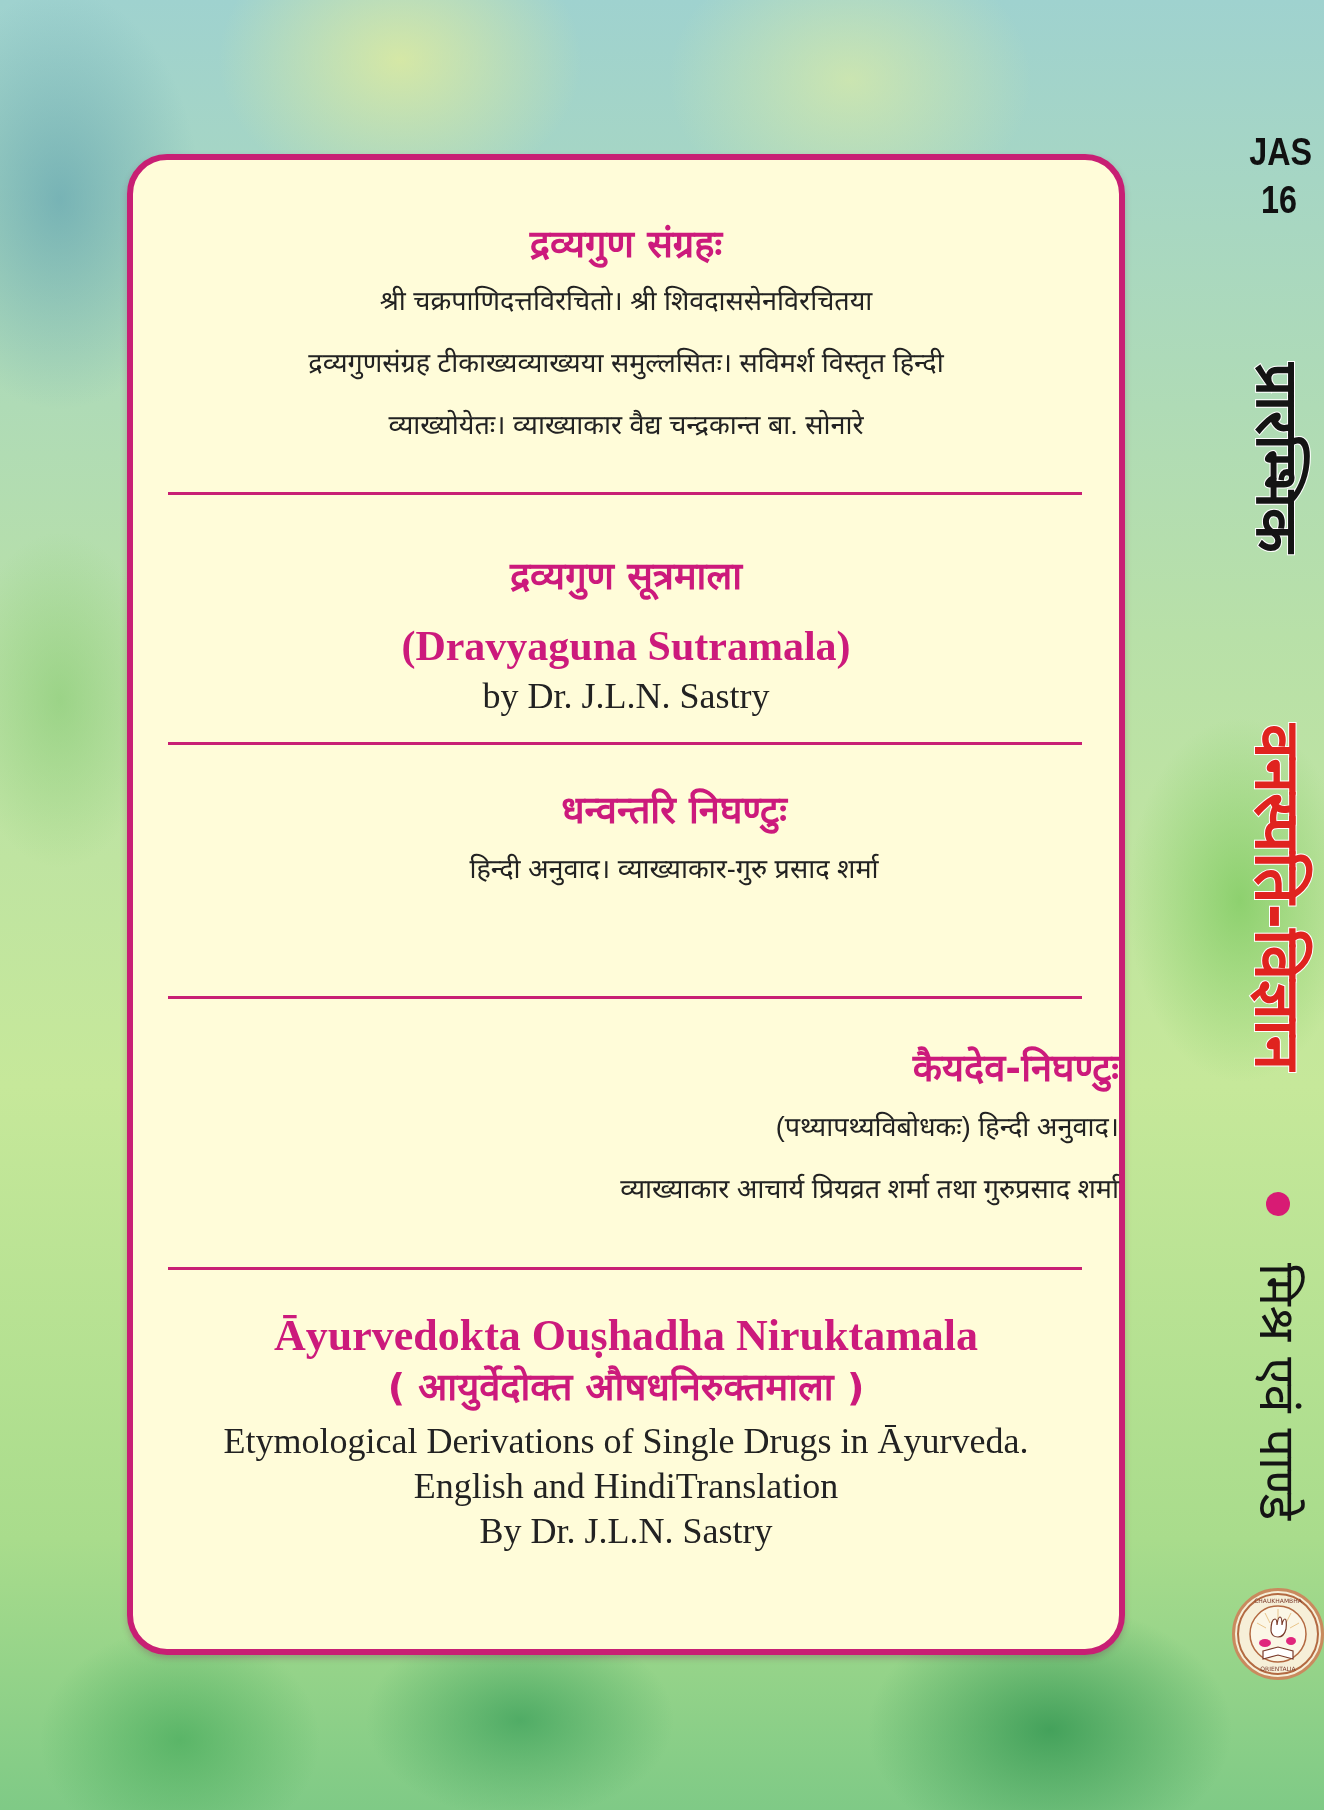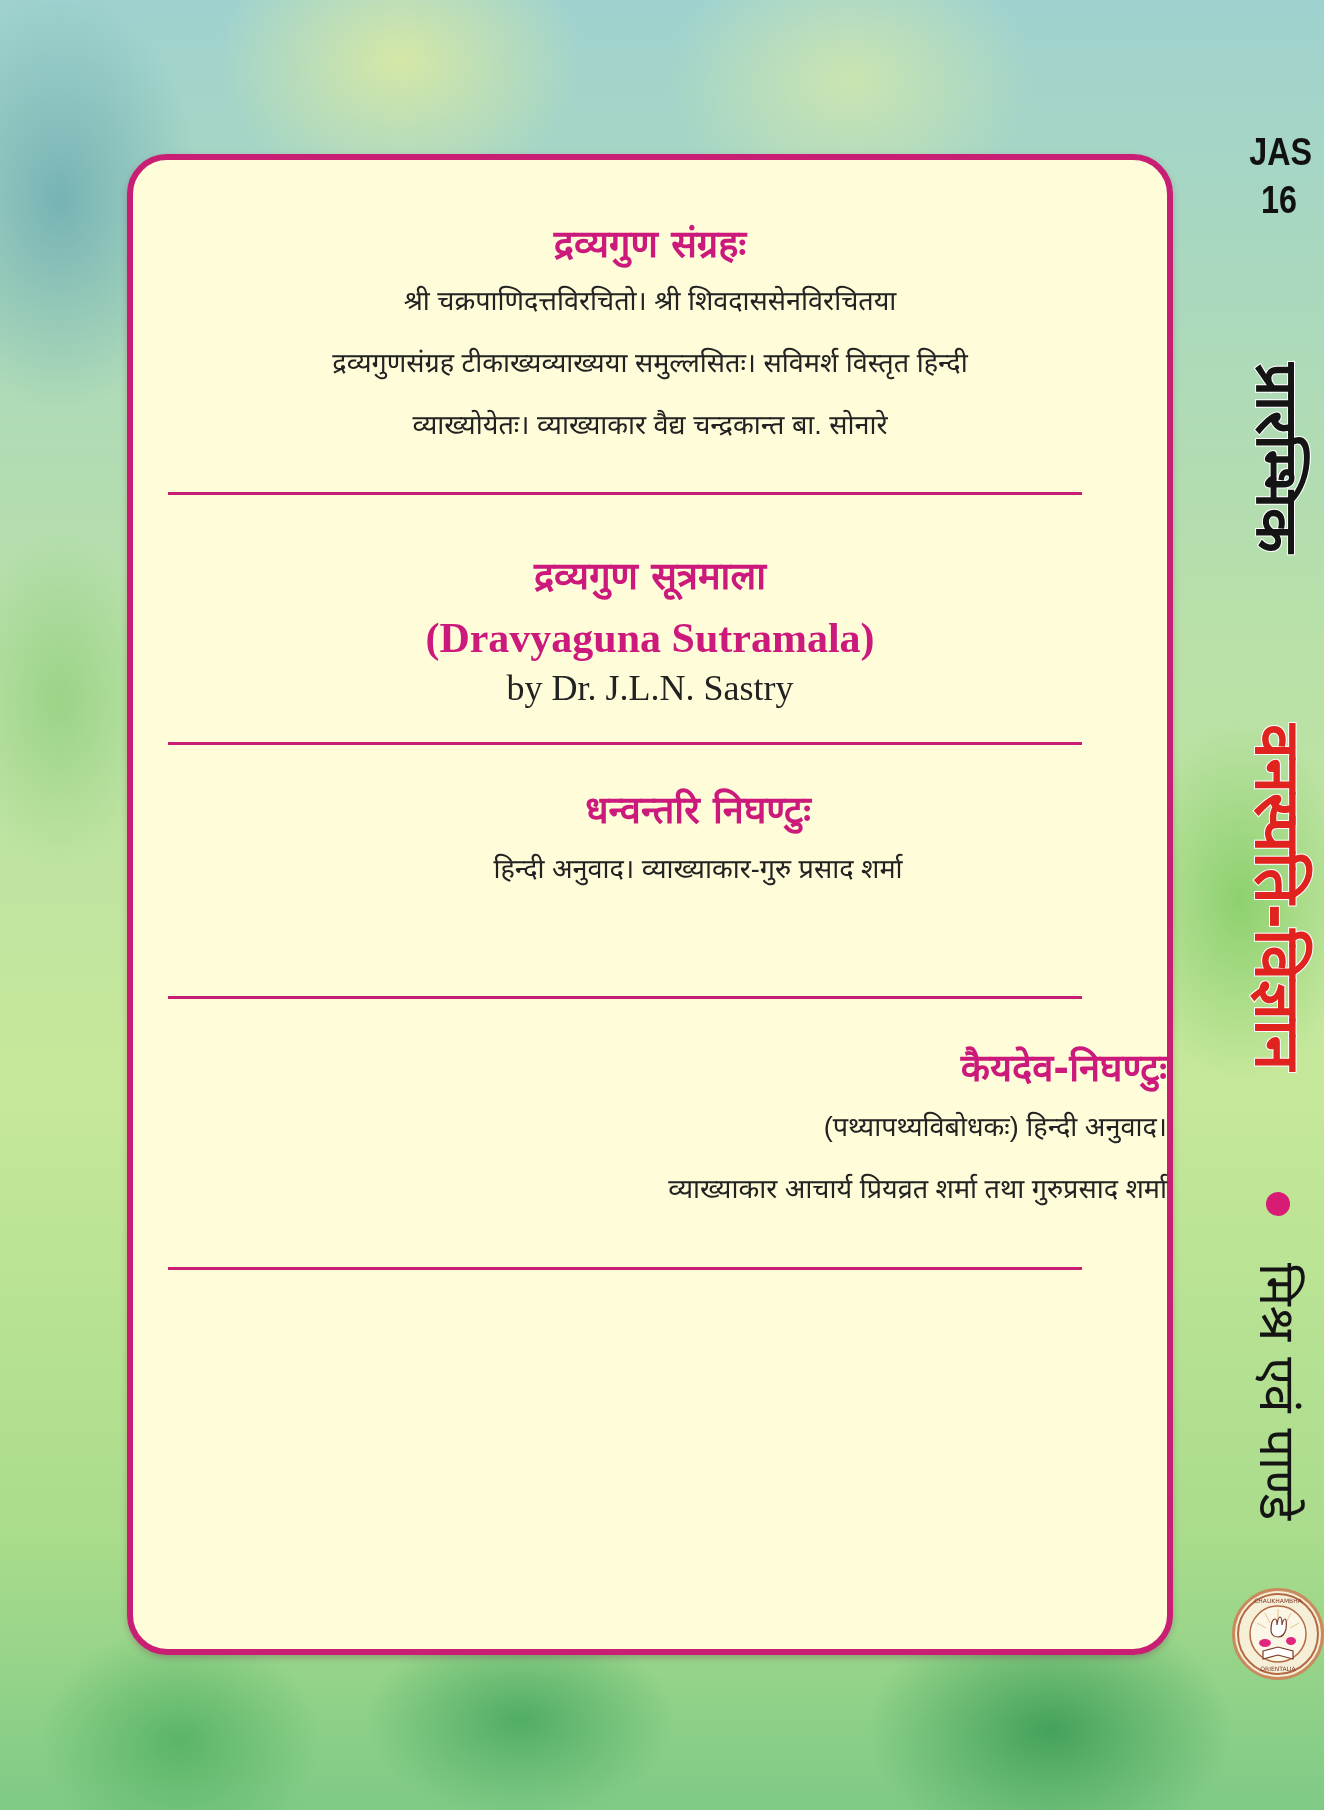--- a/index.html
+++ b/index.html
@@ -14,21 +14,20 @@
         radial-gradient(ellipse 140px 240px at 60px 700px, rgba(130,200,110,0.55), transparent 70%),
         radial-gradient(ellipse 260px 200px at 400px 60px, rgba(235,240,150,0.7), transparent 70%),
         radial-gradient(ellipse 260px 200px at 850px 80px, rgba(230,240,160,0.6), transparent 70%),
         radial-gradient(ellipse 200px 300px at 60px 200px, rgba(80,150,170,0.55), transparent 70%),
         linear-gradient(180deg, #9fd2cf 0%, #b8e0a8 35%, #c6e89a 60%, #a9dc8c 85%, #7fca86 100%);
     }
     .card {
       position: absolute; left: 127px; top: 154px; width: 986px; height: 1489px;
       background: #fffcd9; border: 6px solid #c81f74; border-radius: 40px;
       box-shadow: 0 3px 6px rgba(120,20,70,0.25);
-      padding-left: 48px;
     }
     .section { position: absolute; left: 0; width: 100%; text-align: center; }
     .title-hi {
       color: #cc1a7c; font-family: "DejaVu Sans", sans-serif; font-weight: bold;
       font-size: 38px; line-height: 1.2;
     }
     .body-hi {
       color: #222; font-family: Liberation Sans, sans-serif; font-size: 27px; line-height: 62px;
     }
     .title-en { color: #cc1a7c; font-weight: bold; font-size: 42px; line-height: 1.25; }
@@ -76,21 +75,21 @@
     <div class="body-hi" style="margin-top:2px;">
       <div>श्री चक्रपाणिदत्तविरचितो। श्री शिवदाससेनविरचितया</div>
       <div>द्रव्यगुणसंग्रह टीकाख्यव्याख्यया समुल्लसितः। सविमर्श विस्तृत हिन्दी</div>
       <div>व्याख्योयेतः। व्याख्याकार वैद्य चन्द्रकान्त बा. सोनारे</div>
     </div>
   </div>
   <div class="divider" style="top:332px;"></div>
 
   <div class="section" style="top:394px;">
     <div class="title-hi">द्रव्यगुण सूत्रमाला</div>
-    <div class="title-en" style="margin-top:12px;">(Dravyaguna Sutramala)</div>
+    <div class="title-en" style="margin-top:20px;">(Dravyaguna Sutramala)</div>
     <div class="body-en" style="margin-top:2px;">by Dr. J.L.N. Sastry</div>
   </div>
   <div class="divider" style="top:582px;"></div>
 
   <div class="section" style="top:628px;margin-left:48px;">
     <div class="title-hi">धन्वन्तरि निघण्टुः</div>
     <div class="body-hi" style="margin-top:4px;">
       <div>हिन्दी अनुवाद। व्याख्याकार-गुरु प्रसाद शर्मा</div>
     </div>
   </div>
@@ -98,20 +97,29 @@
 
   <div class="section" style="top:886px;text-align:right;">
     <div class="title-hi">कैयदेव-निघण्टुः</div>
     <div class="body-hi" style="margin-top:4px;">
       <div>(पथ्यापथ्यविबोधकः) हिन्दी अनुवाद।</div>
       <div>व्याख्याकार आचार्य प्रियव्रत शर्मा तथा गुरुप्रसाद शर्मा</div>
     </div>
   </div>
   <div class="divider" style="top:1107px;"></div>
 
+  <div class="section" style="top:1148px;">
+    <div class="title-en" style="font-size:44px;">Āyurvedokta Ouṣhadha Niruktamala</div>
+    <div class="title-hi" style="font-size:38px; margin-top:2px;">( आयुर्वेदोक्त औषधनिरुक्तमाला )</div>
+    <div class="body-en" style="margin-top:8px;">
+      <div>Etymological Derivations of Single Drugs in Āyurveda.</div>
+      <div>English and HindiTranslation</div>
+      <div>By Dr. J.L.N. Sastry</div>
+    </div>
+  </div>
 </div>
 
 <div class="spine spine-black" style="top:318px; height:280px;">
   <span>प्रारम्भिक</span>
 </div>
 <div class="spine spine-red" style="top:625px; height:545px;">
   <span>वनस्पति-विज्ञान</span>
 </div>
 <div class="bullet"></div>
 <div class="spine spine-authors" style="top:1232px; height:320px;">

